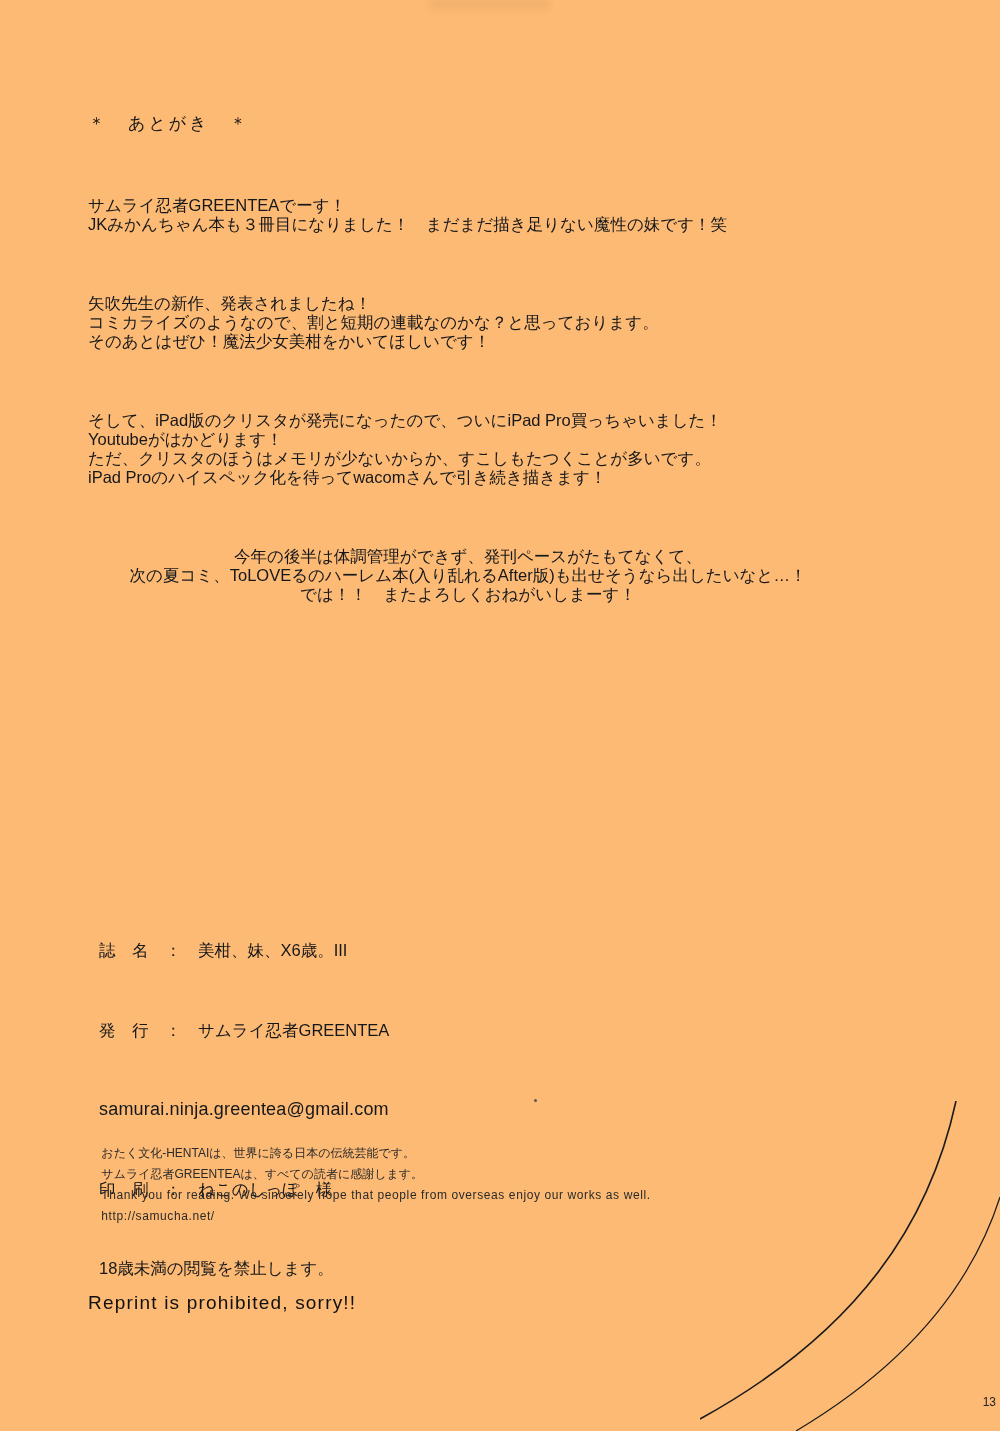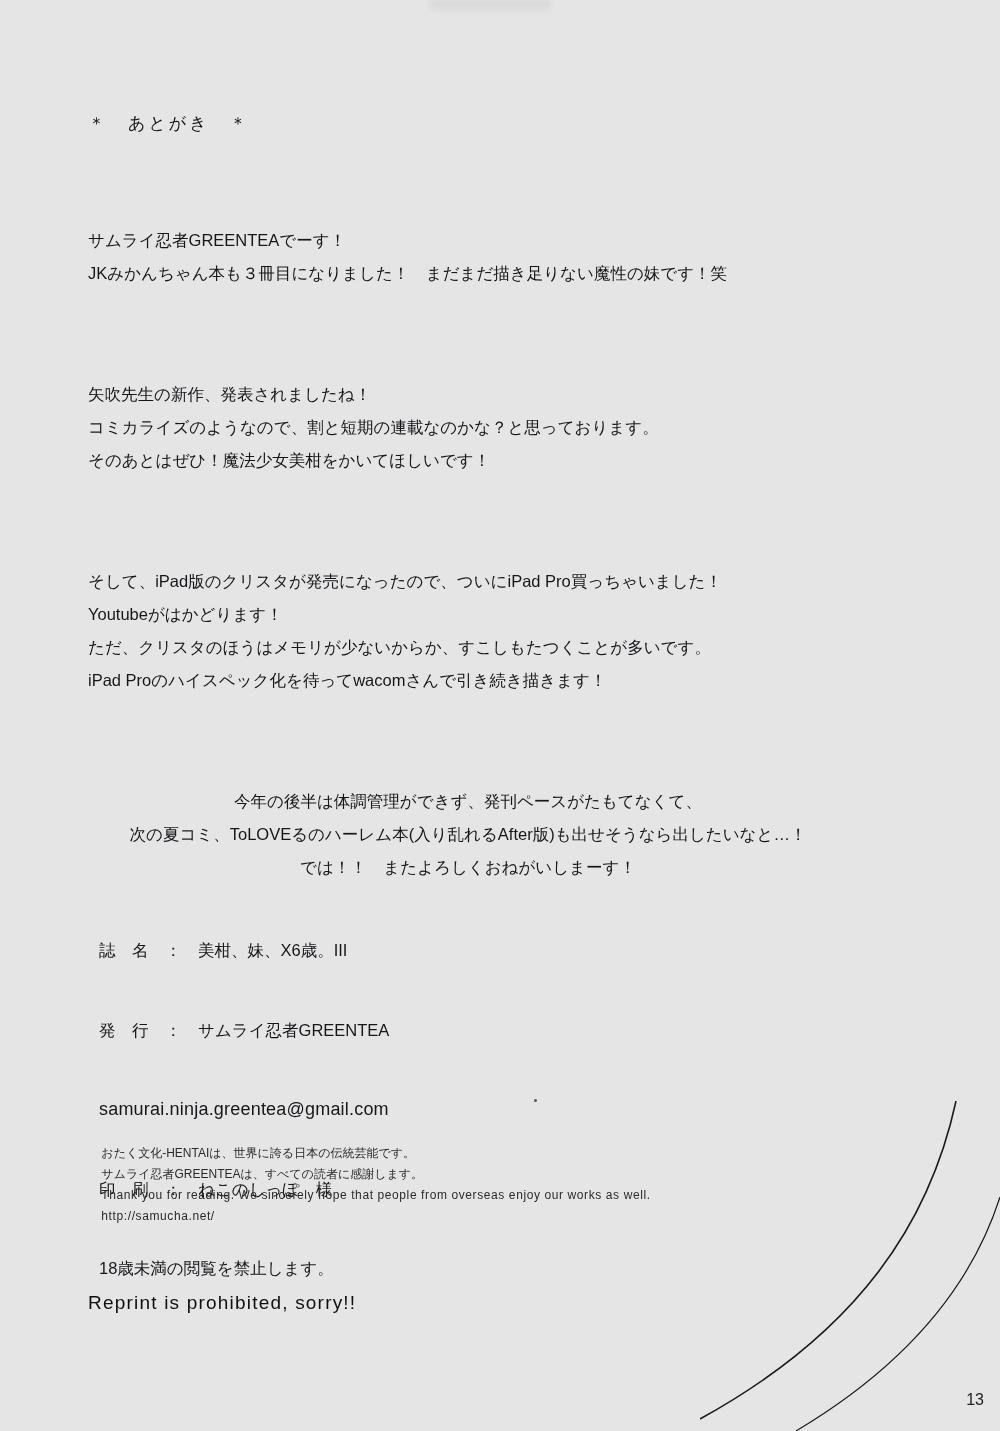--- a/index.html
+++ b/index.html
@@ -12,21 +12,21 @@
     height: 1431px;
     position: relative;
     font-family: "Liberation Sans", sans-serif;
     color: #1b1b1b;
     overflow: hidden;
   }
 
   .page {
     position: absolute;
     inset: 0;
-    background: #e5e5e5;
+    background: #fdba74;
   }
 
   
   .scan-smudge {
     position: absolute;
     top: 0px;
     left: 430px;
     width: 120px;
     height: 14px;
     background: linear-gradient(to bottom, rgba(0,0,0,0.07), rgba(0,0,0,0));
@@ -43,21 +43,21 @@
     color: #141414;
     white-space: pre;
   }
 
   .afterword-body {
     position: absolute;
     left: 88px;
     top: 158px;
     width: 760px;
     font-size: 16.5px;
-    line-height: 33px;
+    line-height: 19px;
     color: #15171a;
     white-space: pre-wrap;
   }
   .afterword-body .para {
     margin-bottom: 22px;
   }
   .afterword-body .para:last-child { margin-bottom: 0; text-align: center; }
 
   .colophon {
     position: absolute;
@@ -95,23 +95,23 @@
     left: 88px;
     top: 1292px;
     font-size: 19px;
     letter-spacing: 1.2px;
     color: #101010;
     white-space: pre;
   }
 
   .page-number {
     position: absolute;
-    right: 16px;
+    right: 4px;
     bottom: 22px;
-    font-size: 16px;
+    font-size: 12px;
     color: #222;
   }
 
   
   .corner-curve {
     position: absolute;
     right: 0;
     bottom: 0;
     width: 300px;
     height: 330px;

